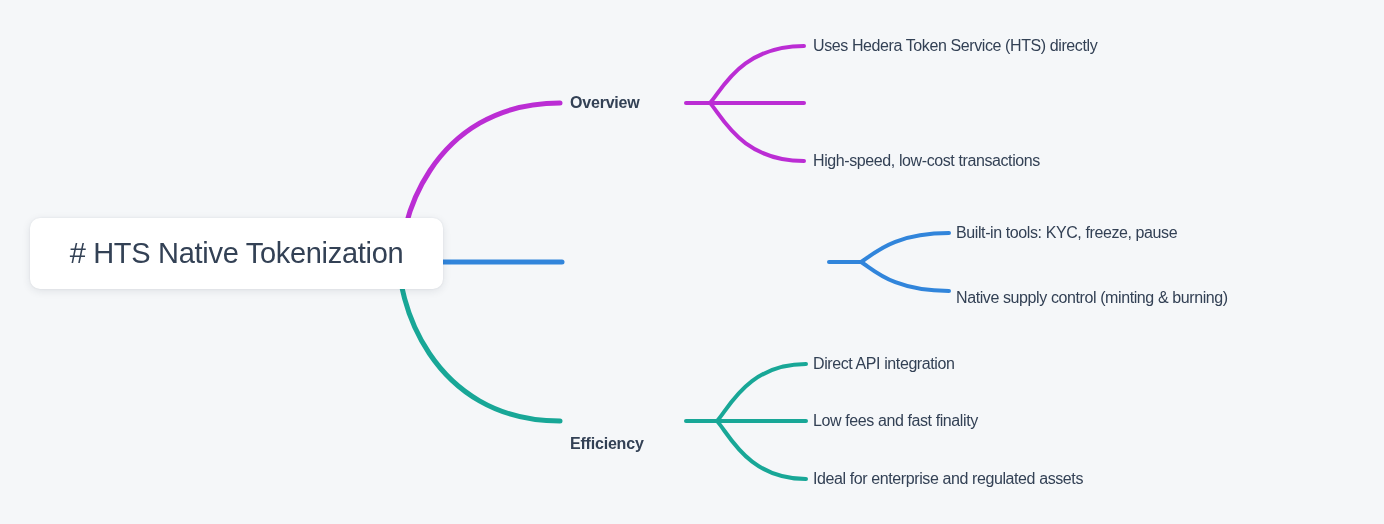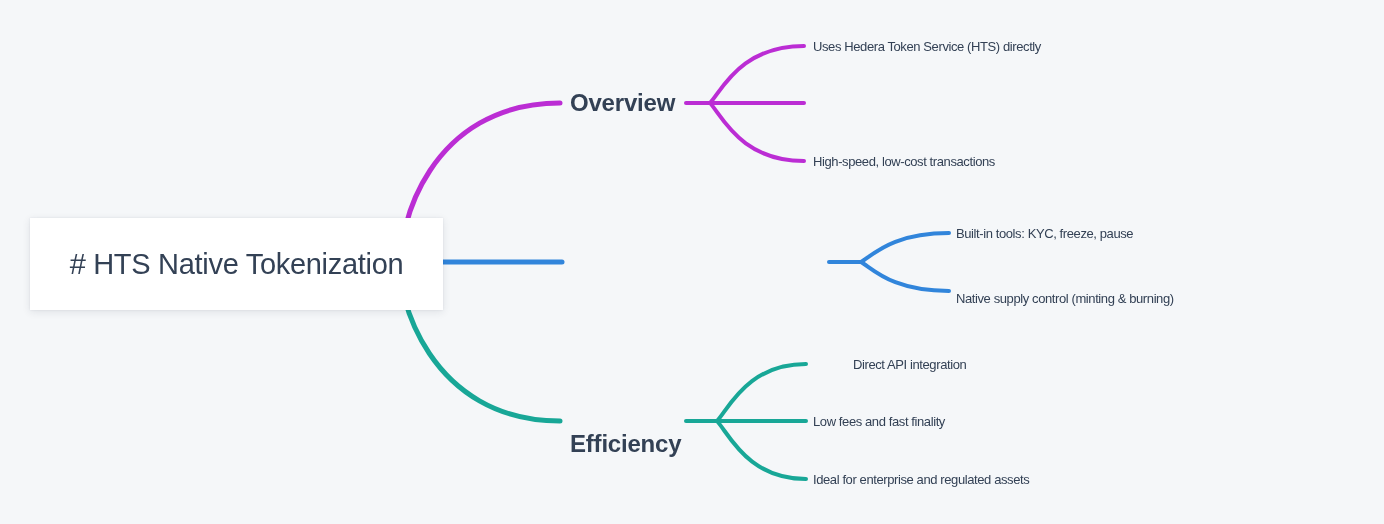--- a/index.html
+++ b/index.html
@@ -13,37 +13,37 @@
     position: relative;
     width: 1384px; height: 524px;
   }
   .links-canvas {
     position: absolute; left: 0; top: 0; z-index: 1;
   }
   .links-canvas path { fill: none; stroke-linecap: round; }
   .root-node {
     position: absolute; z-index: 2;
     left: 30px; top: 218px;
-    width: 413px; height: 92px;
+    width: 413px; height: 71px;
     background: #ffffff;
-    border-radius: 0;
+    border-radius: 10px;
     box-shadow: 0 2px 8px rgba(30,41,59,0.10), 0 0 2px rgba(30,41,59,0.08);
     display: flex; align-items: center; justify-content: center;
   }
   .root-title {
     font-size: 29px; color: #334155;
     letter-spacing: -0.3px; white-space: nowrap;
   }
   .node-label {
     position: absolute; z-index: 3;
     transform: translateY(-50%);
     color: #334155; white-space: nowrap; line-height: 1;
   }
-  .branch-label { font-size: 24px; font-weight: bold; letter-spacing: -0.2px; }
-  .child-label { font-size: 13px; letter-spacing: -0.4px; }
+  .branch-label { font-size: 16px; font-weight: bold; letter-spacing: -0.2px; }
+  .child-label { font-size: 16px; letter-spacing: -0.4px; }
 </style>
 </head>
 <body>
 
 <div class="mindmap">
 
   <svg class="links-canvas" width="1384" height="524" viewBox="0 0 1384 524">
 
     <path d="M 402 268 C 396 228 430 103 560 103" stroke-width="5" stroke="#bb2dd4"></path>
     <path d="M 420 262 L 562 262" stroke-width="5" stroke="#3185db"></path>
@@ -68,17 +68,17 @@
 
   <div class="node-label branch-label" style="left:570px; top:103px;">Overview</div>
   <div class="node-label branch-label" style="left:570px; top:396px;margin-top:48px;">Efficiency</div>
 
   <div class="node-label child-label" style="left:813px; top:46px;">Uses Hedera Token Service (HTS) directly</div>
   <div class="node-label child-label" style="left:813px; top:161px;">High-speed, low-cost transactions</div>
 
   <div class="node-label child-label" style="left:956px; top:233px;">Built-in tools: KYC, freeze, pause</div>
   <div class="node-label child-label" style="left:956px; top:298px;">Native supply control (minting &amp; burning)</div>
 
-  <div class="node-label child-label" style="left:813px; top:364px;margin-left:40px;">Direct API integration</div>
+  <div class="node-label child-label" style="left:813px; top:364px;">Direct API integration</div>
   <div class="node-label child-label" style="left:813px; top:479px;">Ideal for enterprise and regulated assets</div>
   <div class="node-label child-label" style="left:813px; top:421px;">Low fees and fast finality</div>
 
 </div>
 
 </body></html>

